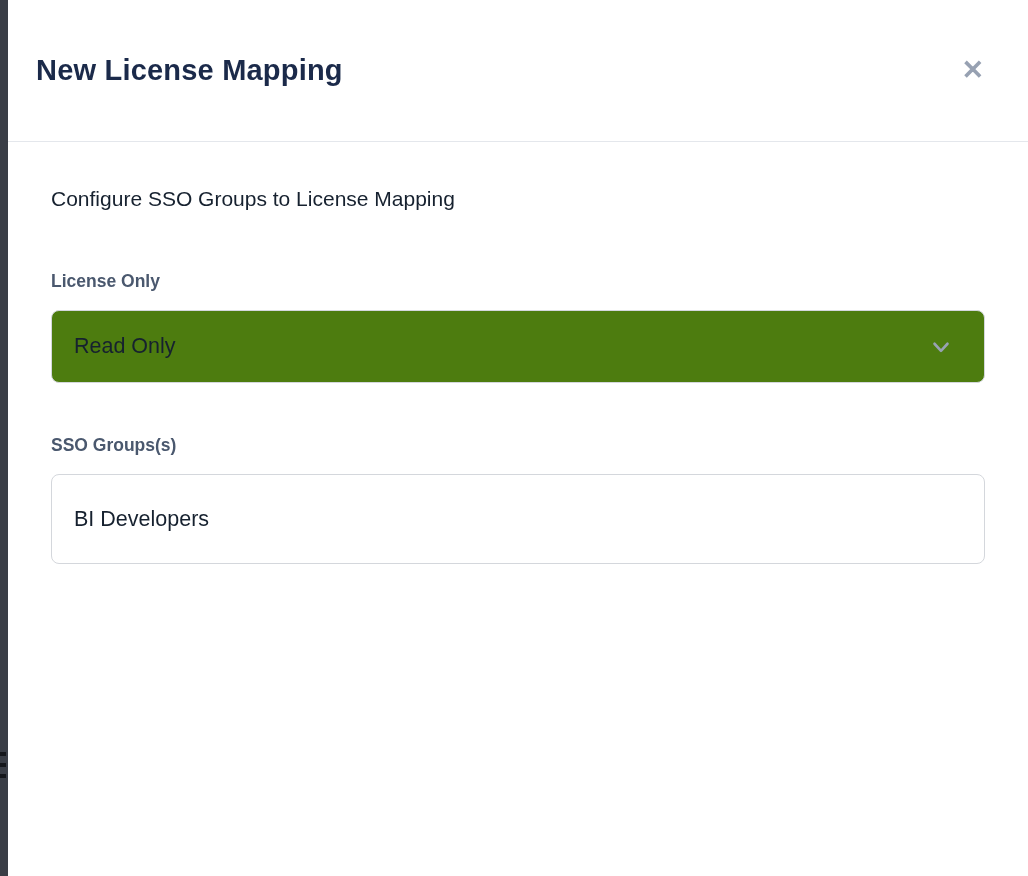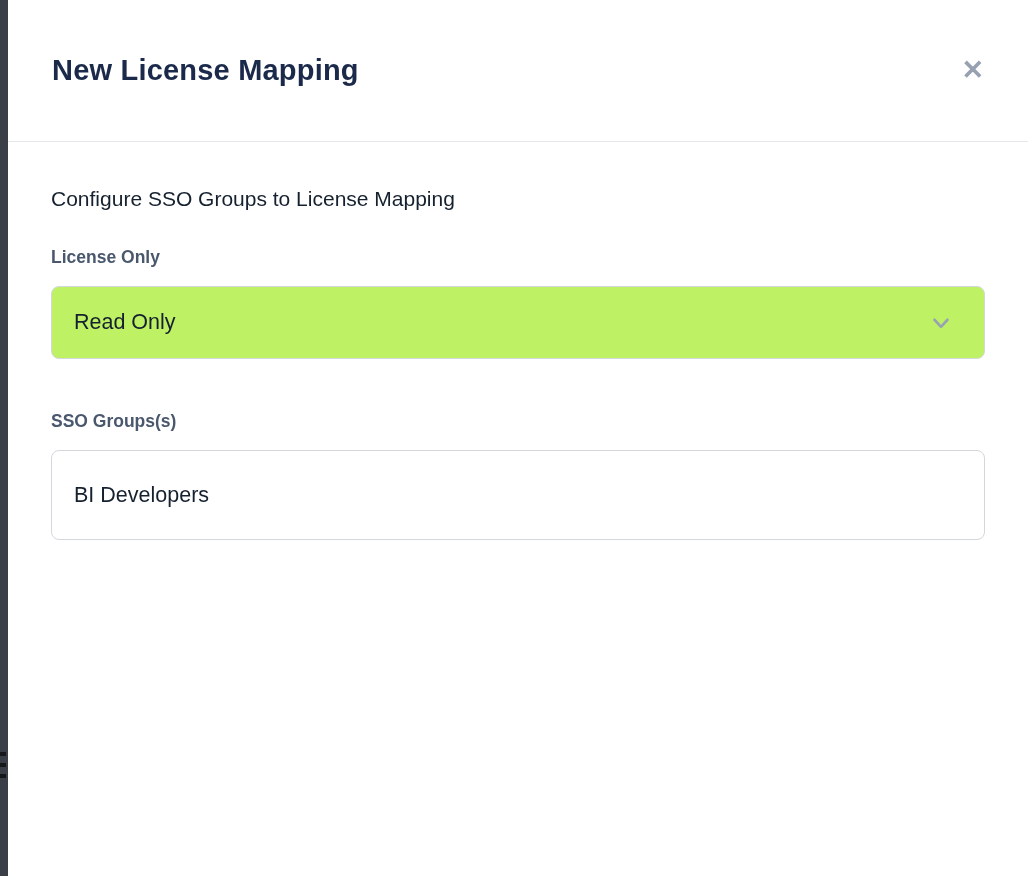--- a/index.html
+++ b/index.html
@@ -42,21 +42,21 @@
 
   .modal-header {
     height: 142px;
     border-bottom: 1px solid #e4e7ec;
     display: flex;
     align-items: center;
     justify-content: space-between;
     padding: 0 40px 0 28px;
   }
   .modal-title {
-    margin: 16px;
+    margin: 0;
     font-size: 29px;
     font-weight: 700;
     color: #1b2a4a;
     letter-spacing: 0.2px;
   }
   .close-btn {
     background: none;
     border: none;
     padding: 4px;
     cursor: pointer;
@@ -65,39 +65,39 @@
   .close-btn span {
     font-size: 27px;
     font-weight: 700;
     color: #97a1b2;
   }
 
   .modal-body {
     padding: 45px 43px 0 43px;
   }
   .description {
-    margin: 0 0 36px 0;
+    margin: 0 0 60px 0;
     font-size: 21px;
     color: #16212f;
   }
 
   .field-label {
     display: block;
     font-size: 17.5px;
     font-weight: 700;
     color: #4a586e;
     margin: 0 0 18px 0;
   }
 
   .select {
     width: 100%;
     height: 73px;
     border: 1px solid #d4d7dc;
     border-radius: 8px;
-    background: #bef264;
+    background: #4d7c0f;
     display: flex;
     align-items: center;
     justify-content: space-between;
     padding: 0 30px 0 22px;
     cursor: pointer;
   }
   .select-value {
     font-size: 21.5px;
     color: #16212f;
   }

